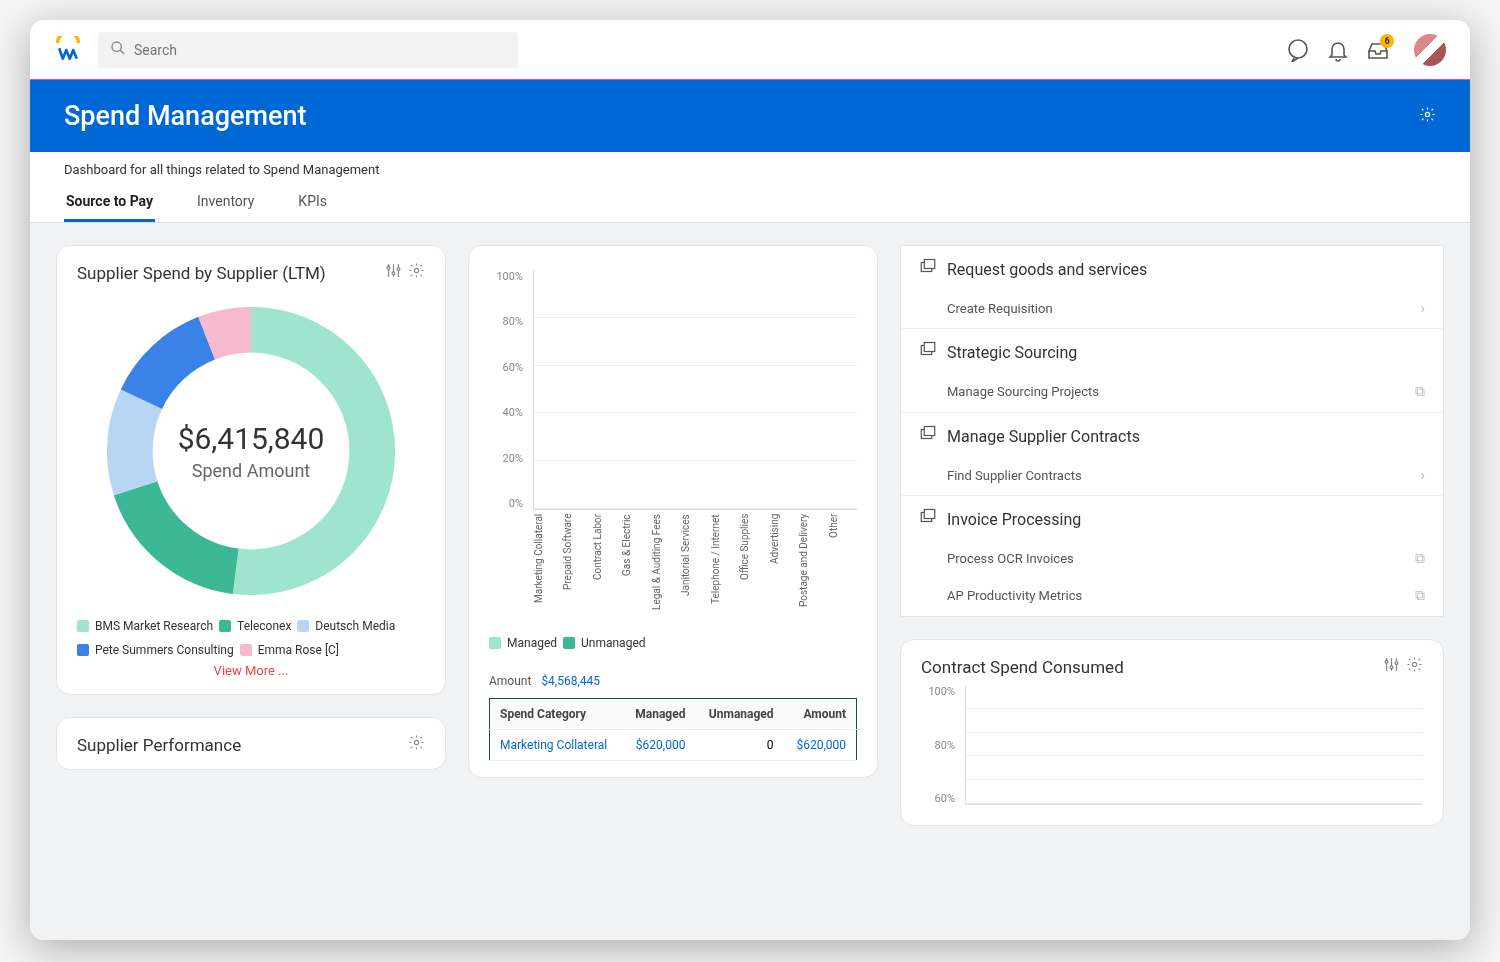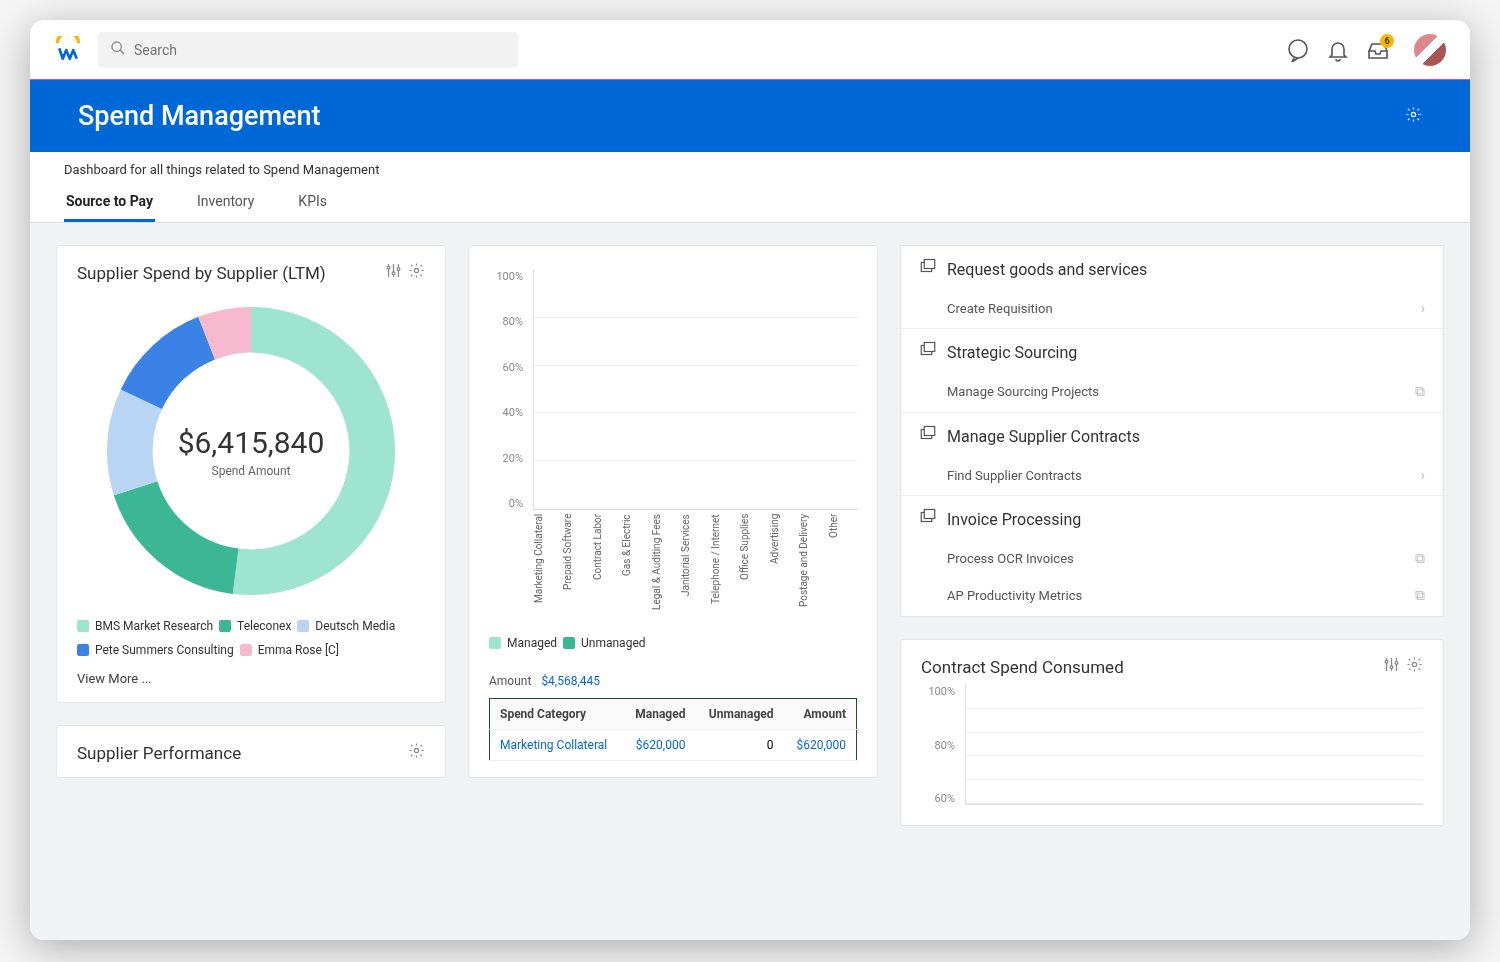--- a/index.html
+++ b/index.html
@@ -6,44 +6,44 @@
 body { background: #f5f5f5; width: 1500px; height: 962px; overflow: hidden; }
 .window { width: 1440px; height: 920px; margin: 20px auto; background: #fff; border-radius: 14px; box-shadow: 0 8px 40px rgba(0,0,0,0.3); overflow: hidden; display: flex; flex-direction: column; }
 .topbar { height: 60px; display: flex; align-items: center; padding: 0 24px; gap: 16px; border-bottom: 1px solid #ec4899; }
 .logo { width: 28px; height: 28px; }
 .search-box { flex: 0 0 420px; height: 36px; background: #f2f2f2; border-radius: 4px; display: flex; align-items: center; padding: 0 12px; gap: 8px; }
 .search-box input { border: none; background: transparent; outline: none; font-size: 14px; flex: 1; }
 .top-spacer { flex: 1; }
 .top-icon { width: 24px; height: 24px; color: #555; position: relative; cursor: pointer; display: flex; align-items: center; justify-content: center; }
 .badge { position: absolute; top: -4px; right: -4px; background: #ffb400; color: #333; font-size: 9px; font-weight: 700; width: 14px; height: 14px; border-radius: 50%; display: flex; align-items: center; justify-content: center; }
 .avatar { width: 32px; height: 32px; border-radius: 50%; background: linear-gradient(135deg,#d88 40%,#fff 40%,#fff 60%,#a55 60%); margin-left: 8px; }
-.bluebar { background: #0068d6; color: #fff; padding: 20px 48px; display: flex; align-items: center; justify-content: space-between; }
+.bluebar { background: #0068d6; color: #fff; padding: 20px 34px; display: flex; align-items: center; justify-content: space-between; }
 .bluebar h1 { font-size: 27px; font-weight: 500; }
 .subhdr { padding: 10px 34px 0; font-size: 13px; color: #333; }
 .tabs { display: flex; gap: 40px; padding: 0 34px; border-bottom: 1px solid #ddd; margin-top: 6px; }
 .tab { padding: 10px 2px; font-size: 14px; color: #555; cursor: pointer; border-bottom: 3px solid transparent; }
 .tab.active { font-weight: 700; color: #222; border-bottom-color: #0068d6; }
 .content { flex: 1; overflow: hidden; display: flex; gap: 22px; padding: 22px 26px; background: #f1f2f3; }
 .col { display: flex; flex-direction: column; gap: 22px; }
 .col1 { flex: 0 0 390px; }
 .col2 { flex: 0 0 410px; }
 .col3 { flex: 1; }
-.card { background: #fff; border: 1px solid #e5e5e5; border-radius: 3px; padding: 16px 20px; }
+.card { background: #fff; border: 1px solid #e5e5e5; border-radius: 14px; padding: 16px 20px; }
 .card-hdr { display: flex; align-items: center; justify-content: space-between; margin-bottom: 8px; }
 .card-hdr h2 { font-size: 17px; font-weight: 400; color: #333; }
 .card-icons { display: flex; gap: 6px; color: #888; }
 .donut-wrap { position: relative; width: 320px; height: 320px; margin: 8px auto; }
 .donut-wrap svg { transform: rotate(-90deg); }
 .donut-center { position: absolute; inset: 0; display: flex; flex-direction: column; align-items: center; justify-content: center; }
 .donut-center .big { font-size: 30px; font-weight: 400; color: #333; }
-.donut-center .small { font-size: 12px; color: #666; margin-top: 4px; }
+.donut-center .small { font-size: 18px; color: #666; margin-top: 4px; }
 .legend { display: flex; flex-wrap: wrap; gap: 10px 6px; font-size: 12px; color: #333; margin-top: 4px; }
 .legend-item { display: flex; align-items: center; gap: 6px; }
 .sw { width: 12px; height: 12px; border-radius: 2px; }
-.view-more { text-align: left; font-size: 13px; color: #404040; margin-top: 14px; cursor: pointer; }
+.view-more { text-align: center; font-size: 13px; color: #ef4444; margin-top: 6px; cursor: pointer; }
 .barchart { position: relative; height: 240px; margin: 8px 0 4px; }
 .yaxis { position: absolute; left: 0; top: 0; bottom: 0; width: 40px; display: flex; flex-direction: column; justify-content: space-between; font-size: 11px; color: #888; text-align: right; padding-right: 6px; }
 .plot { position: absolute; left: 44px; right: 0; top: 0; bottom: 0; border-left: 1px solid #ddd; border-bottom: 1px solid #ddd; display: flex; align-items: flex-end; gap: 4px; padding: 0 2px; }
 .plot::before { content: ""; position: absolute; inset: 0; background: repeating-linear-gradient(to top, #eee 0, #eee 1px, transparent 1px, transparent 20%); pointer-events: none; }
 .barcol { flex: 1; display: flex; flex-direction: column; justify-content: flex-end; position: relative; }
 .seg { width: 100%; }
 .xlabels { display: flex; margin-left: 44px; font-size: 10px; color: #666; }
 .xlabels div { flex: 1; writing-mode: vertical-rl; transform: rotate(180deg); text-align: right; padding-top: 4px; height: 110px; white-space: nowrap; }
 .amount-line { font-size: 12px; color: #555; margin-top: 24px; }
 .amount-line .val { color: #0068d6; margin-left: 10px; }

